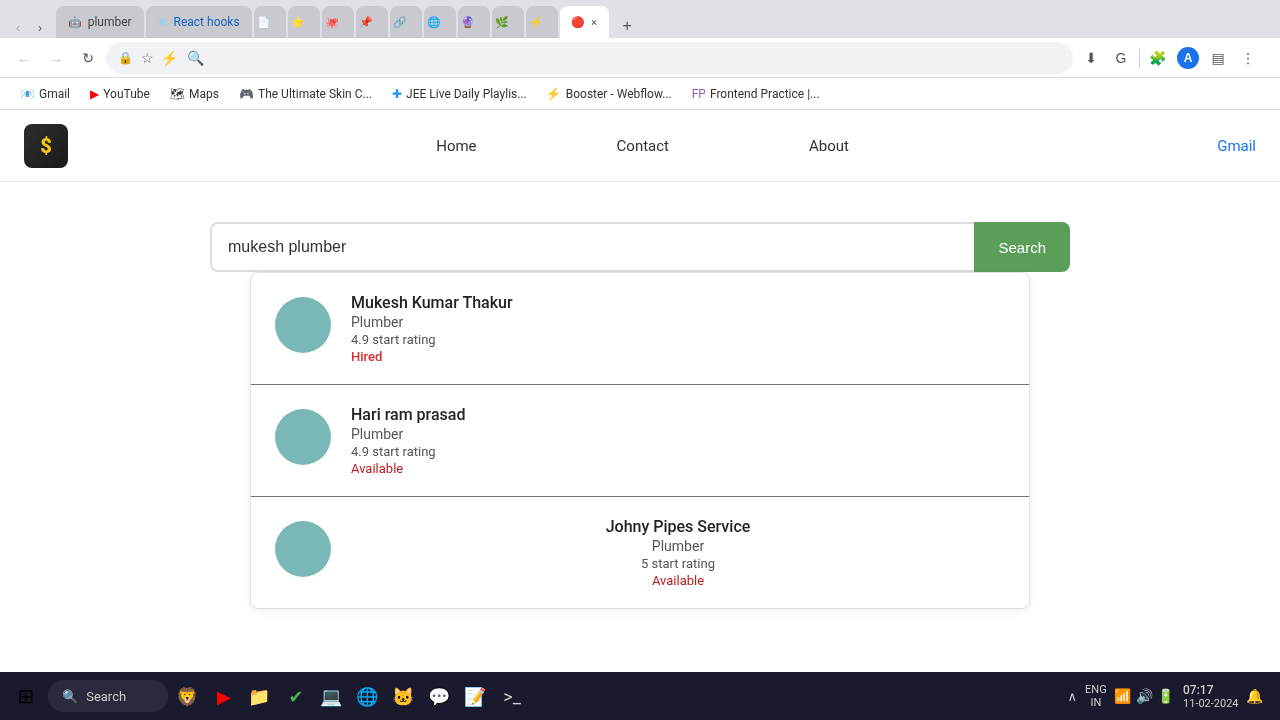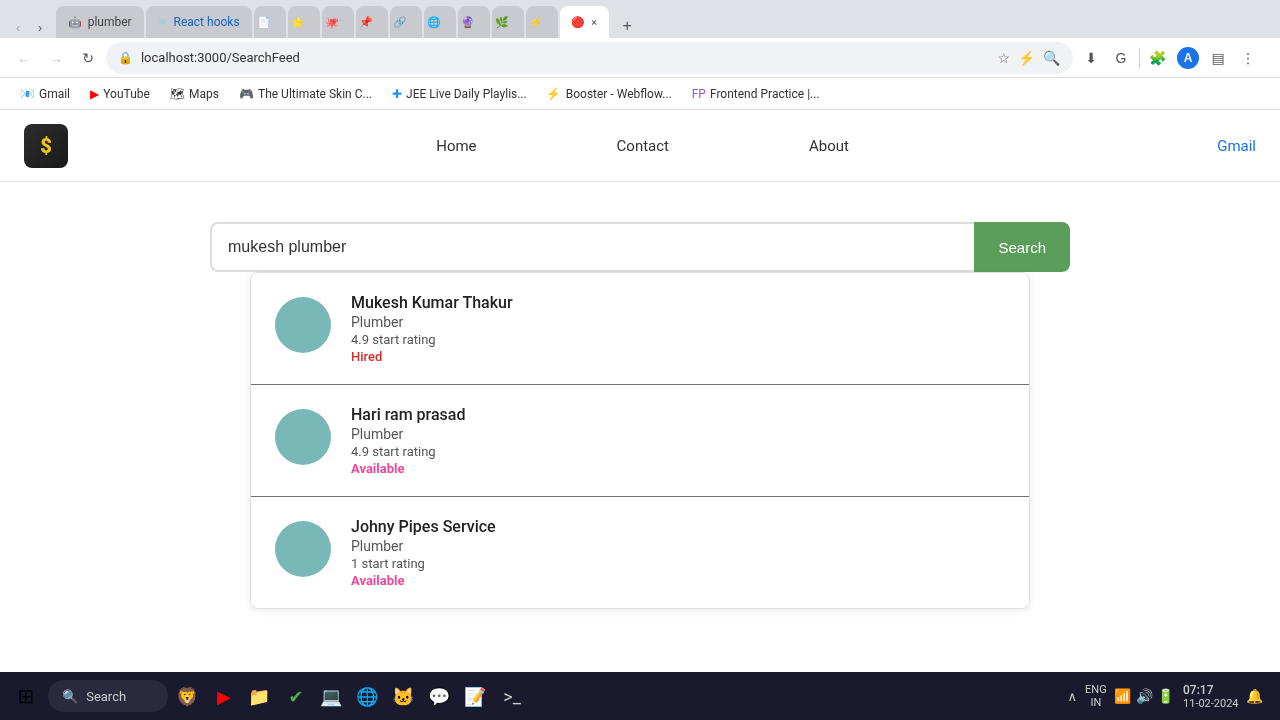--- a/index.html
+++ b/index.html
@@ -233,20 +233,21 @@
     .result-item {
       display: flex;
       align-items: flex-start;
       padding: 20px 24px;
       border-bottom: 1px solid #737373;
       gap: 20px;
     }
 
     .result-item:last-child {
       border-bottom: none;
+      text-align: center;
     }
 
     .result-avatar {
       width: 56px;
       height: 56px;
       border-radius: 50%;
       background: #7ab8b8;
       flex-shrink: 0;
       margin-top: 4px;
     }
@@ -275,22 +276,22 @@
     }
 
     .result-status-hired {
       font-size: 13px;
       color: #d32f2f;
       font-weight: 500;
     }
 
     .result-status-available {
       font-size: 13px;
-      color: #ec4899;
-      font-weight: 700;
+      color: #b91c1c;
+      font-weight: 400;
     }
 
     
     .taskbar {
       height: 48px;
       background: #1a1a2e;
       display: flex;
       align-items: center;
       padding: 0 8px;
       gap: 4px;
@@ -402,21 +403,20 @@
     </div>
   </div>
 
   <div class="nav-controls" style="padding:4px 10px;gap:4px;background:#ffffff;border-bottom:1px solid #ddd;">
     <button class="nav-btn disabled">←</button>
     <button class="nav-btn disabled">→</button>
     <button class="nav-btn">↻</button>
 
     <div class="address-bar">
       <span style="font-size:12px;color:#555;">🔒</span>
-      <span style="flex:1;font-size:13px;color:#333;">localhost:3000/SearchFeed</span>
       <span style="font-size:14px;color:#666;">☆</span>
       <span style="font-size:14px;color:#666;">⚡</span>
       <span style="font-size:14px;color:#666;">🔍</span>
     </div>
 
     <div class="browser-right-icons">
       <button class="nav-btn">⬇</button>
       <button class="nav-btn">G</button>
       <div style="width:1px;height:20px;background:#ccc;margin:0 2px;"></div>
       <button class="nav-btn">🧩</button>
@@ -503,21 +503,21 @@
           <div class="result-rating">4.9 start rating</div>
           <div class="result-status-available">Available</div>
         </div>
       </div>
 
       <div class="result-item">
         <div class="result-avatar" style="background:#7ab8b8;"></div>
         <div class="result-info">
           <div class="result-name">Johny Pipes Service</div>
           <div class="result-profession">Plumber</div>
-          <div class="result-rating">1 start rating</div>
+          <div class="result-rating">5 start rating</div>
           <div class="result-status-available">Available</div>
         </div>
       </div>
 
     </div>
 
   </div>
 </div>
 
 <div class="taskbar">

